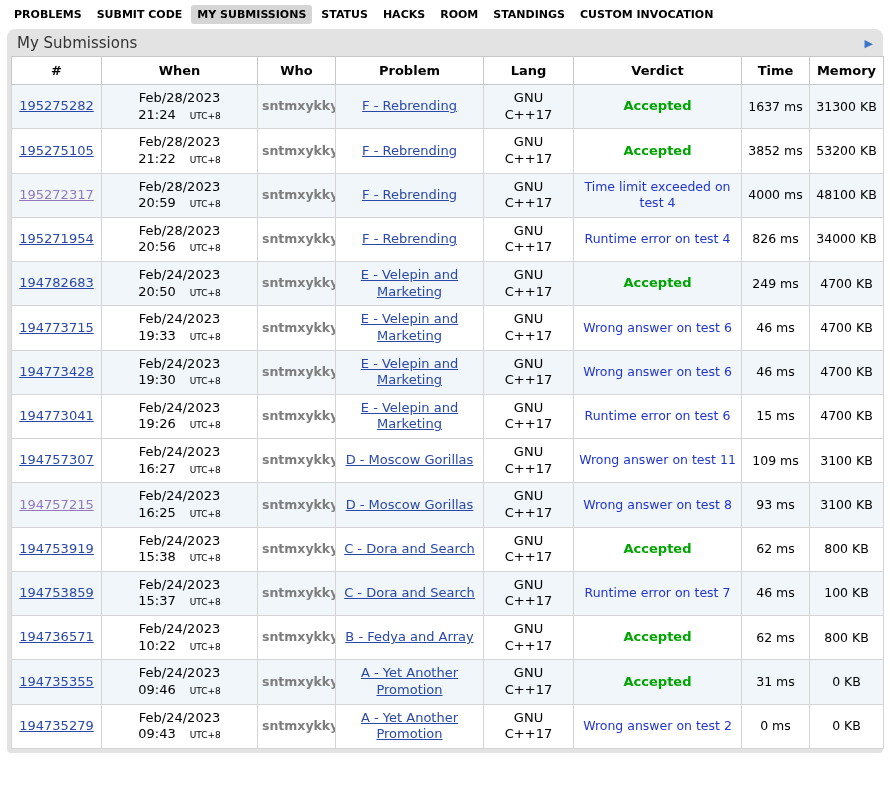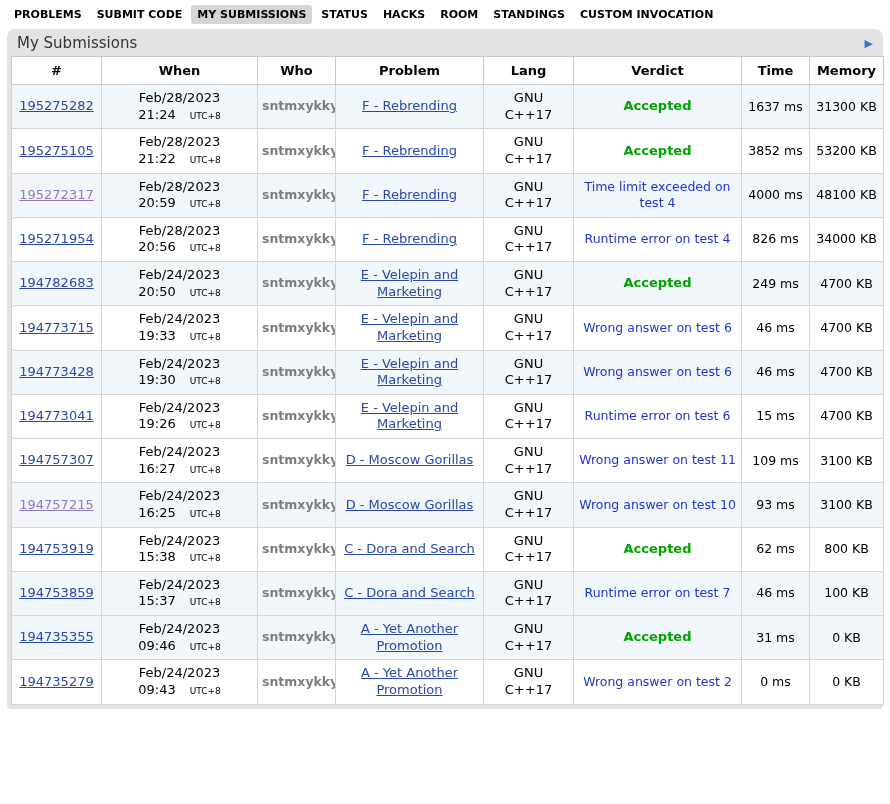--- a/index.html
+++ b/index.html
@@ -219,21 +219,21 @@
     <td class="exec-time">109 ms</td>
     <td class="memory">3100 KB</td>
   </tr>
 
   <tr class="alt">
     <td><a class="sub-id visited" href="#">194757215</a></td>
     <td><span class="date">Feb/24/2023</span><br><span class="time">16:25</span><span class="tz">UTC+8</span></td>
     <td><a class="handle" href="#">sntmxykky</a></td>
     <td><a class="problem-link" href="#">D - Moscow Gorillas</a></td>
     <td class="lang">GNU<br>C++17</td>
-    <td><span class="verdict-text rejected">Wrong answer on test 10</span></td>
+    <td><span class="verdict-text rejected">Wrong answer on test 8</span></td>
     <td class="exec-time">93 ms</td>
     <td class="memory">3100 KB</td>
   </tr>
 
   <tr>
     <td><a class="sub-id" href="#">194753919</a></td>
     <td><span class="date">Feb/24/2023</span><br><span class="time">15:38</span><span class="tz">UTC+8</span></td>
     <td><a class="handle" href="#">sntmxykky</a></td>
     <td><a class="problem-link" href="#">C - Dora and Search</a></td>
     <td class="lang">GNU<br>C++17</td>
@@ -246,20 +246,30 @@
     <td><a class="sub-id" href="#">194753859</a></td>
     <td><span class="date">Feb/24/2023</span><br><span class="time">15:37</span><span class="tz">UTC+8</span></td>
     <td><a class="handle" href="#">sntmxykky</a></td>
     <td><a class="problem-link" href="#">C - Dora and Search</a></td>
     <td class="lang">GNU<br>C++17</td>
     <td><span class="verdict-text rejected">Runtime error on test 7</span></td>
     <td class="exec-time">46 ms</td>
     <td class="memory">100 KB</td>
   </tr>
 
+  <tr>
+    <td><a class="sub-id" href="#">194736571</a></td>
+    <td><span class="date">Feb/24/2023</span><br><span class="time">10:22</span><span class="tz">UTC+8</span></td>
+    <td><a class="handle" href="#">sntmxykky</a></td>
+    <td><a class="problem-link" href="#">B - Fedya and Array</a></td>
+    <td class="lang">GNU<br>C++17</td>
+    <td><span class="verdict-text accepted">Accepted</span></td>
+    <td class="exec-time">62 ms</td>
+    <td class="memory">800 KB</td>
+  </tr>
 
   <tr class="alt">
     <td><a class="sub-id" href="#">194735355</a></td>
     <td><span class="date">Feb/24/2023</span><br><span class="time">09:46</span><span class="tz">UTC+8</span></td>
     <td><a class="handle" href="#">sntmxykky</a></td>
     <td><a class="problem-link" href="#">A - Yet Another Promotion</a></td>
     <td class="lang">GNU<br>C++17</td>
     <td><span class="verdict-text accepted">Accepted</span></td>
     <td class="exec-time">31 ms</td>
     <td class="memory">0 KB</td>

